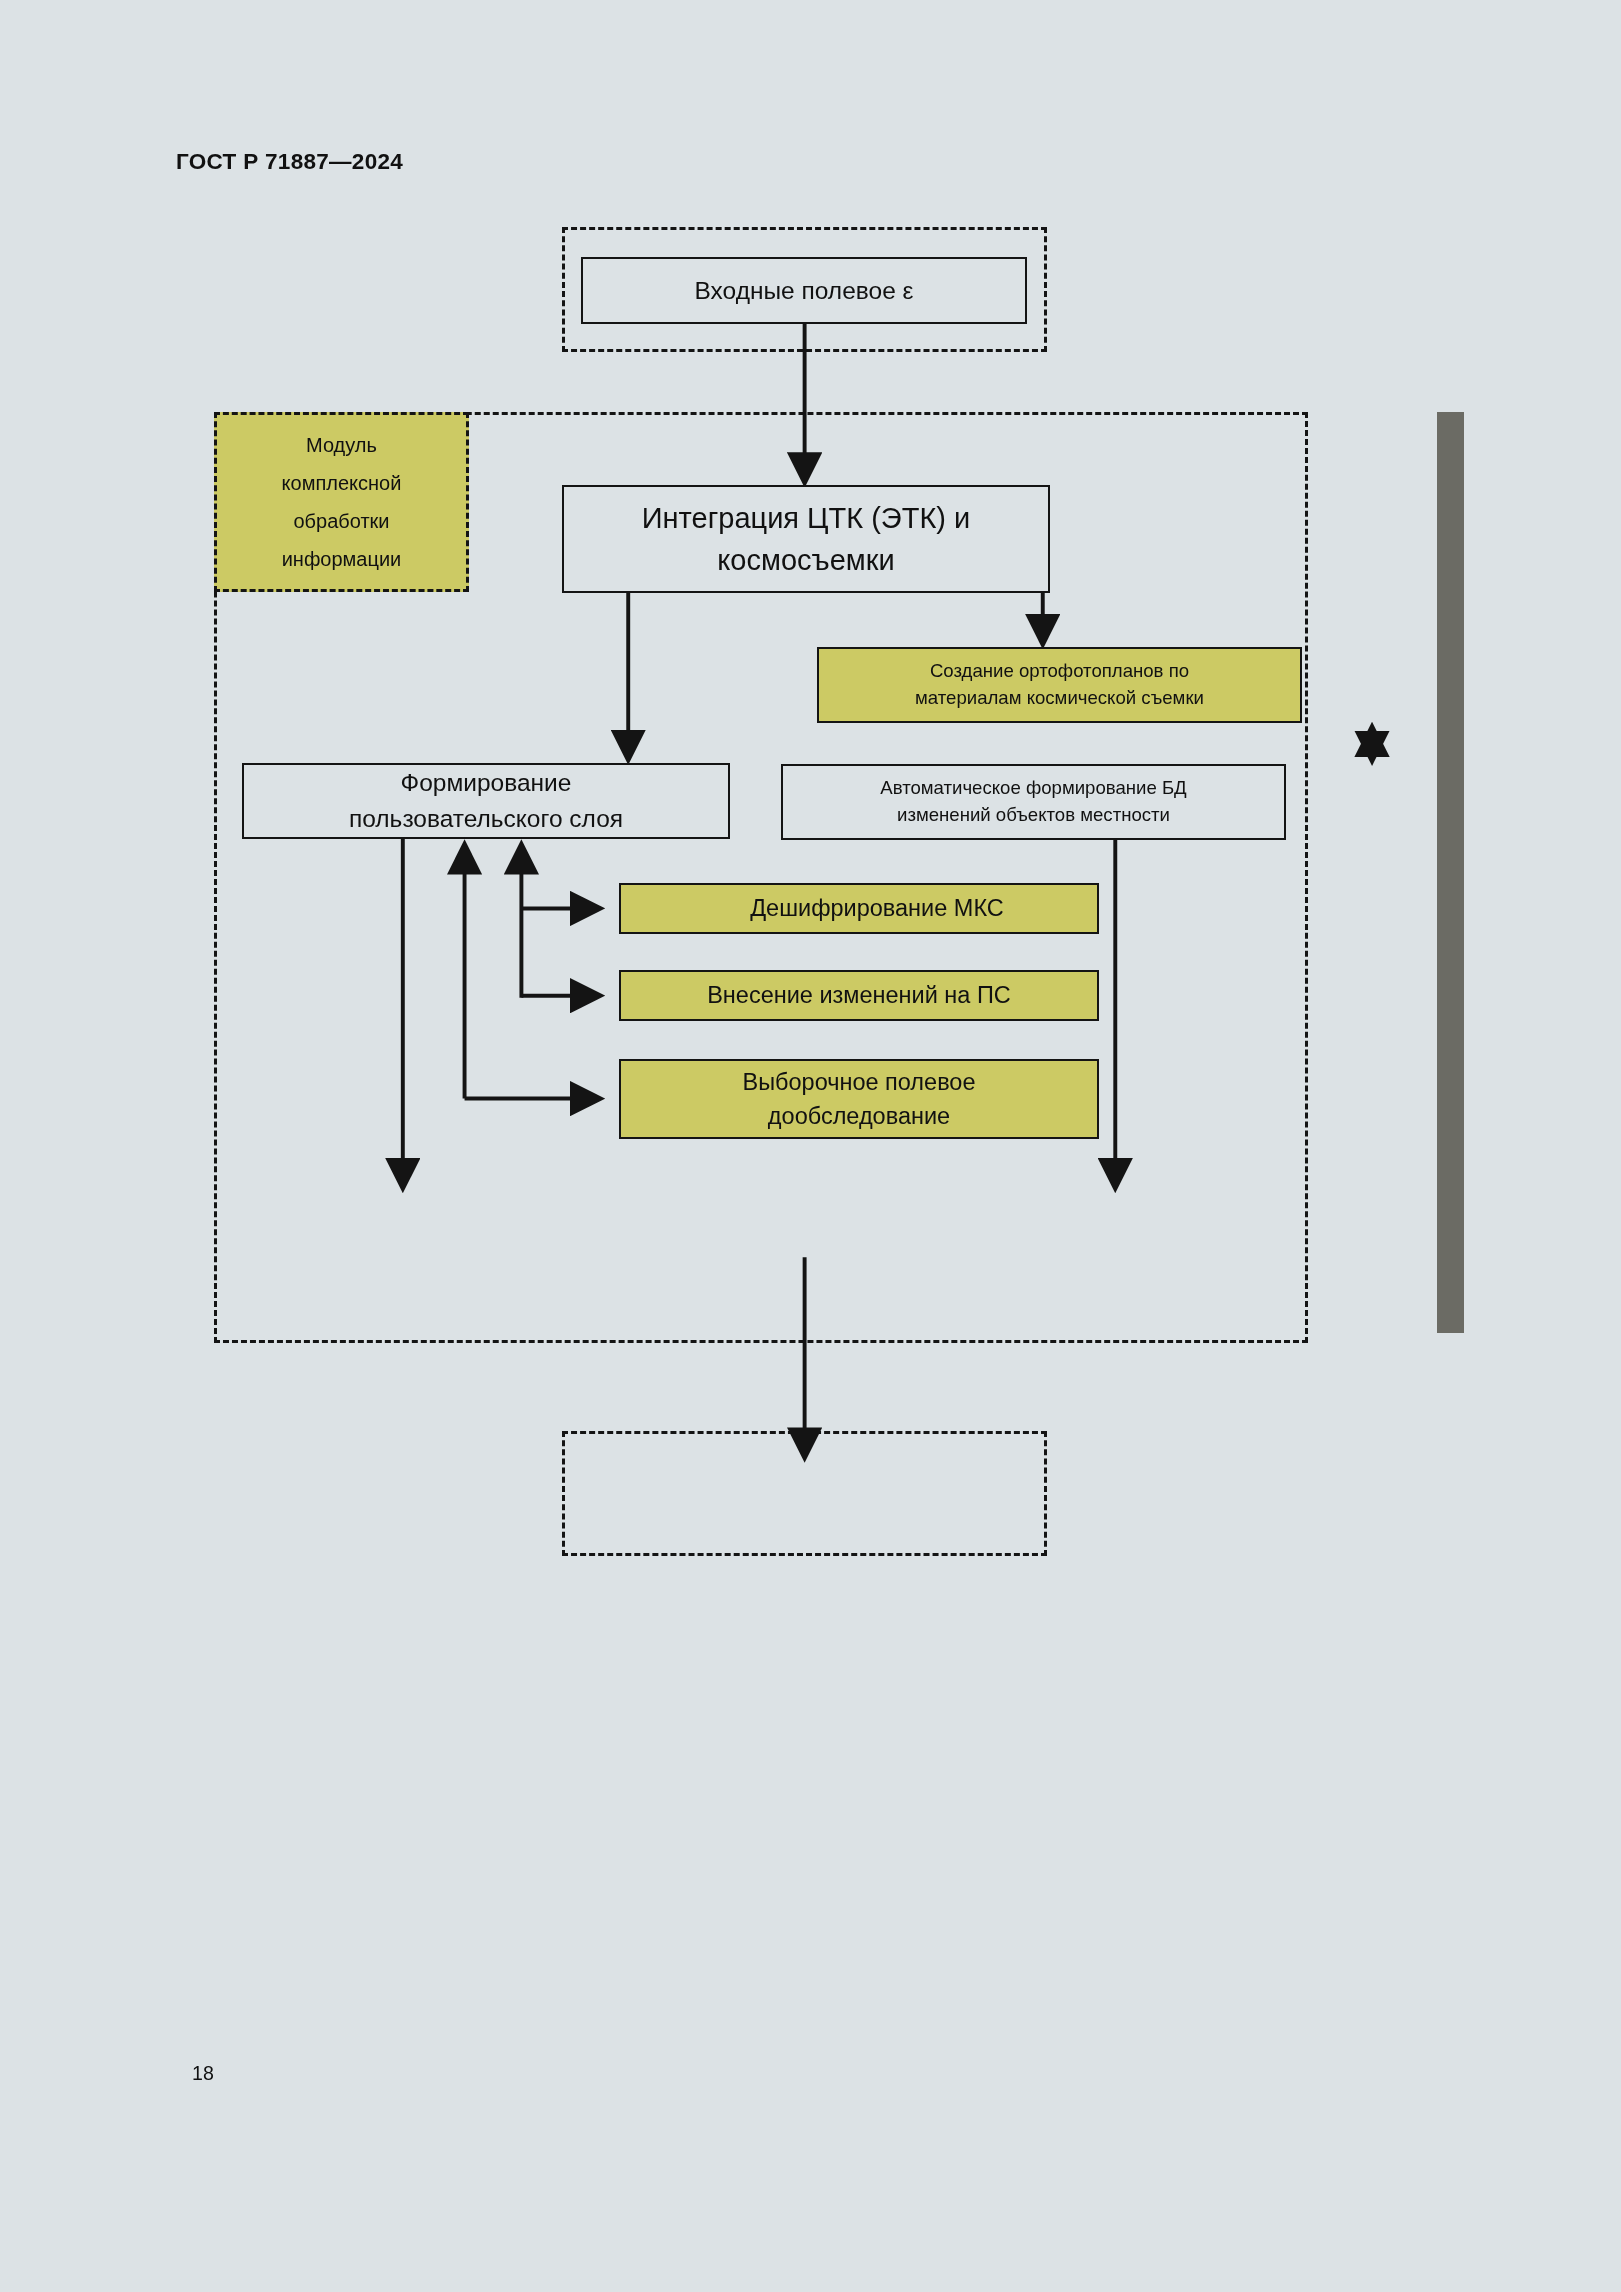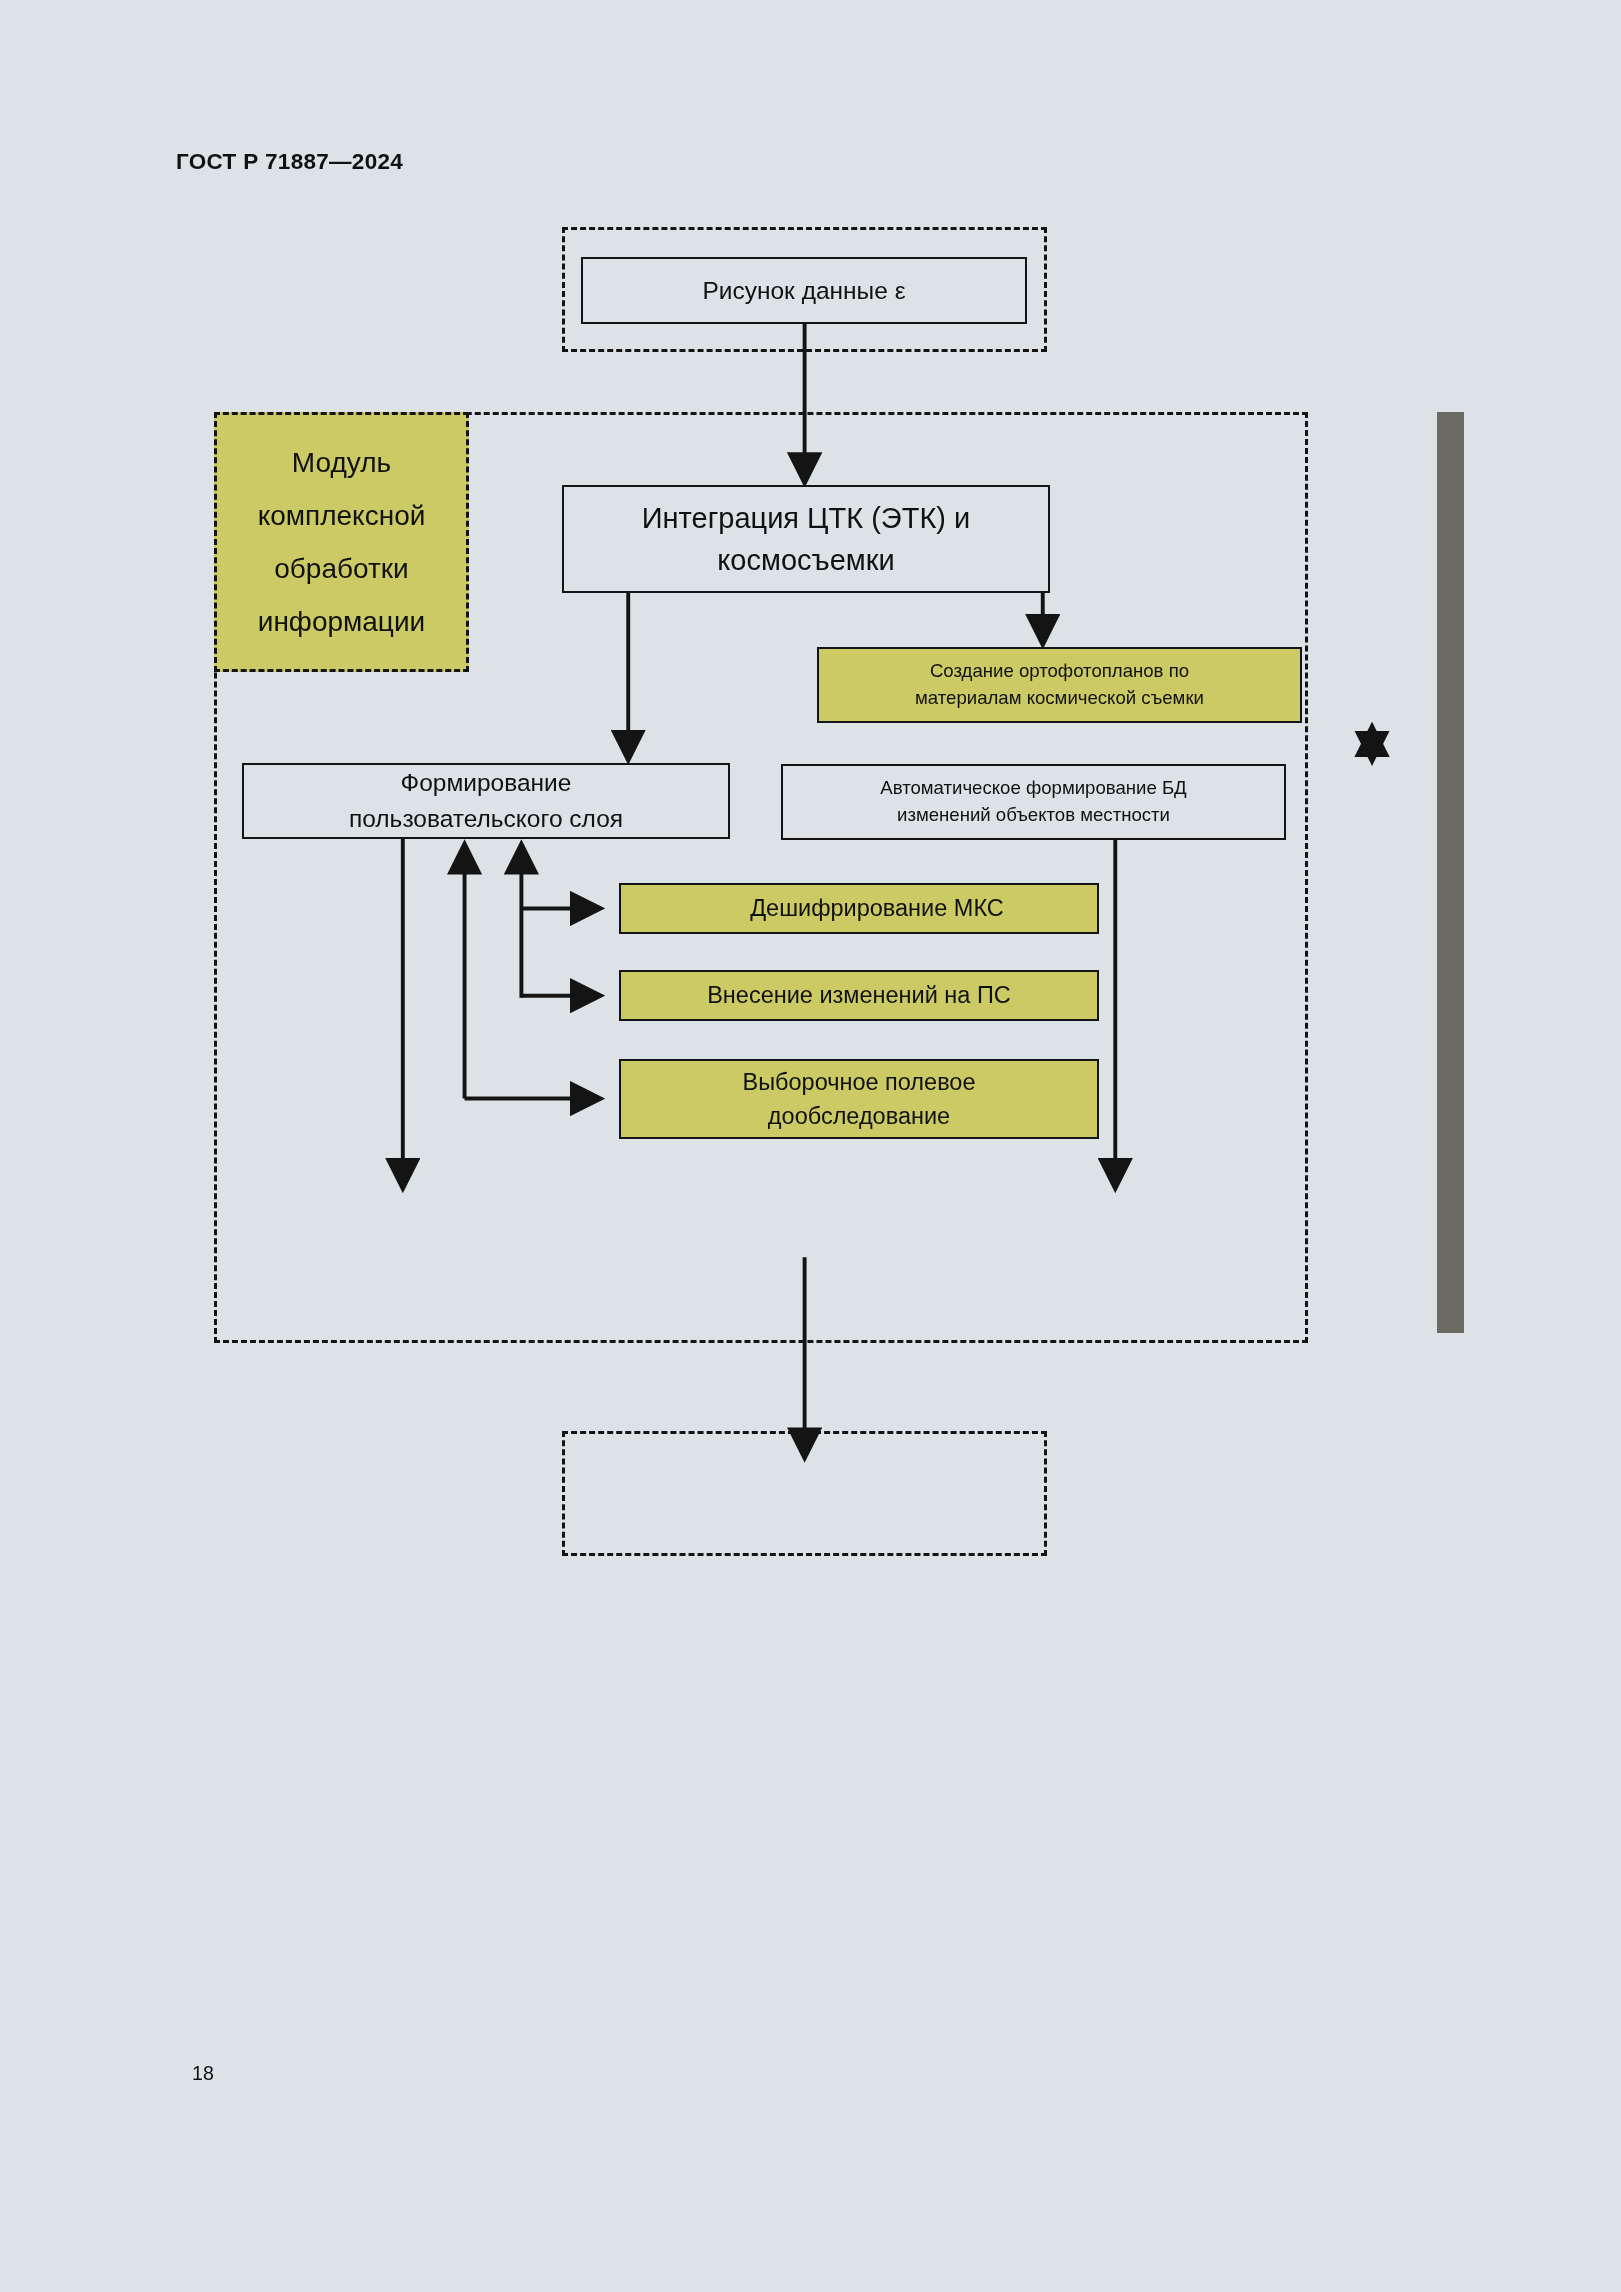--- a/index.html
+++ b/index.html
@@ -103,21 +103,21 @@
   #n-autobd  { left: 781px;  top: 764px;  width: 505px; height: 76px;  font-size: 18.6px; }
   #n-userlay { left: 242px;  top: 763px;  width: 488px; height: 76px;  font-size: 24.5px; }
   #n-deshif  { left: 603px;  top: 883px;  width: 480px; height: 51px;  font-size: 23.5px; padding-left: 36px; }
   #n-vnesen  { left: 603px;  top: 970px;  width: 480px; height: 51px;  font-size: 23.5px; }
   #n-vybor   { left: 603px;  top: 1059px; width: 480px; height: 80px;  font-size: 23.5px; }
   #n-metadat { left: 359px;  top: 1191px; width: 848px; height: 67px;  font-size: 24.5px; }
   #n-output  { left: 581px;  top: 1460px; width: 446px; height: 67px;  font-size: 24.5px; }
 
   #g-input   { left: 562px;  top: 227px;  width: 485px; height: 125px; }
   #g-output  { left: 562px;  top: 1431px; width: 485px; height: 125px; }
-  #g-module  { left: 214px;  top: 412px;  width: 255px; height: 260px; font-size: 28px; padding: 3.9px 5.9px; }
+  #g-module  { left: 214px;  top: 412px;  width: 255px; height: 180px; font-size: 20px; padding: 3.9px 5.9px; }
   #g-main    { left: 214px;  top: 412px;  width: 1094px; height: 931px; }
 
   #shadow-r  { left: 1437px; top: 412px;  width: 27.4px;  height: 921px; }
 </style>
 </head>
 <body>
 
 <div class="page">
 
   <div class="doc-header">ГОСТ Р 71887—2024</div>
@@ -157,21 +157,21 @@
         <path d="M532 927 L612 927" marker-end="url(#arrow)"></path>
         <path d="M532 1016 L612 1016" marker-end="url(#arrow)"></path>
 
         <path d="M474 1121 L474 862" marker-end="url(#arrow)"></path>
         <path d="M474 1121 L612 1121" marker-end="url(#arrow)"></path>
 
         <line x1="821" y1="1283" x2="821" y2="1487" marker-end="url(#arrow)"></line>
       </g>
     </svg>
 
-    <div class="node plain" id="n-input">Рисунок данные ε</div>
+    <div class="node plain" id="n-input">Входные полевое ε</div>
 
     <div class="node plain" id="n-integr">
       <span style="display:block">
         <span>Интеграция ЦТК (ЭТК) и</span><br>
         <span>космосъемки</span>
       </span>
     </div>
 
     <div class="node olive" id="n-ortho">
       <span style="display:block">

